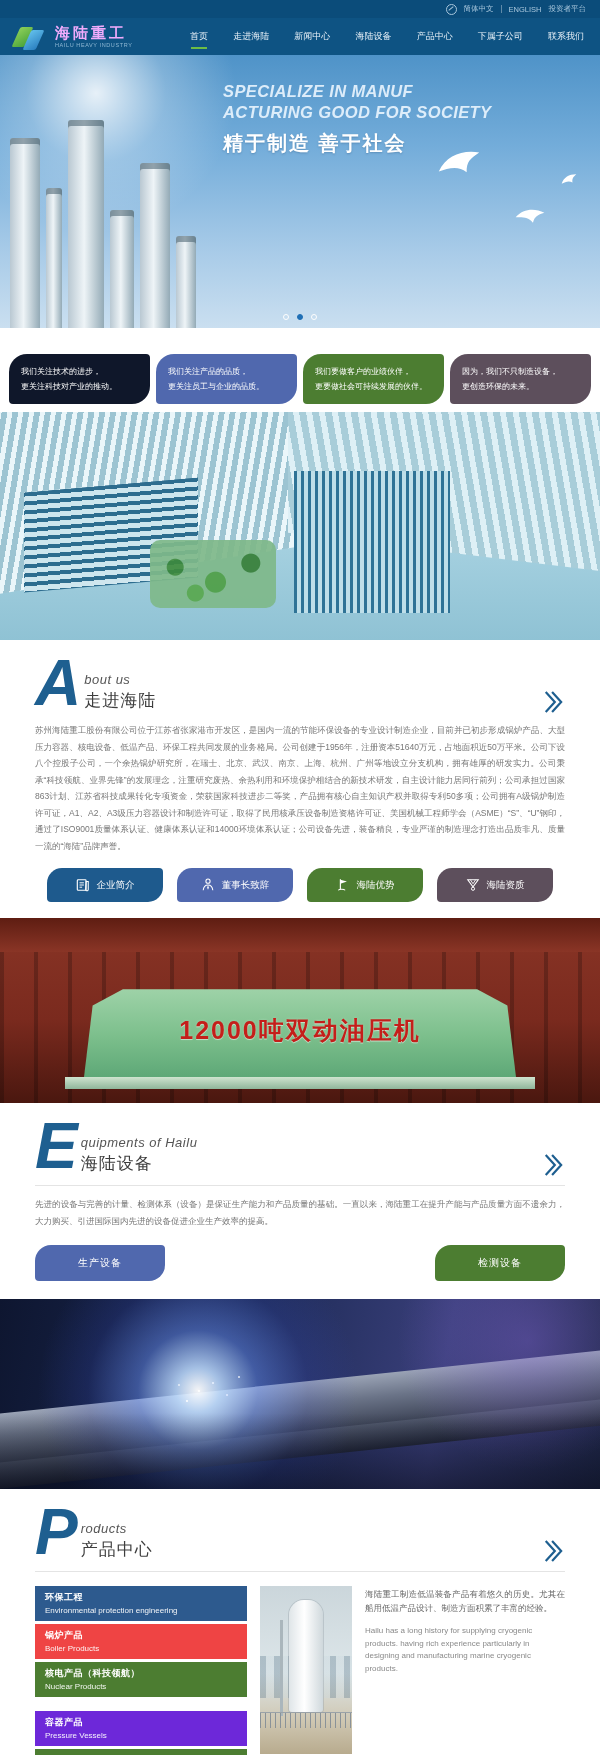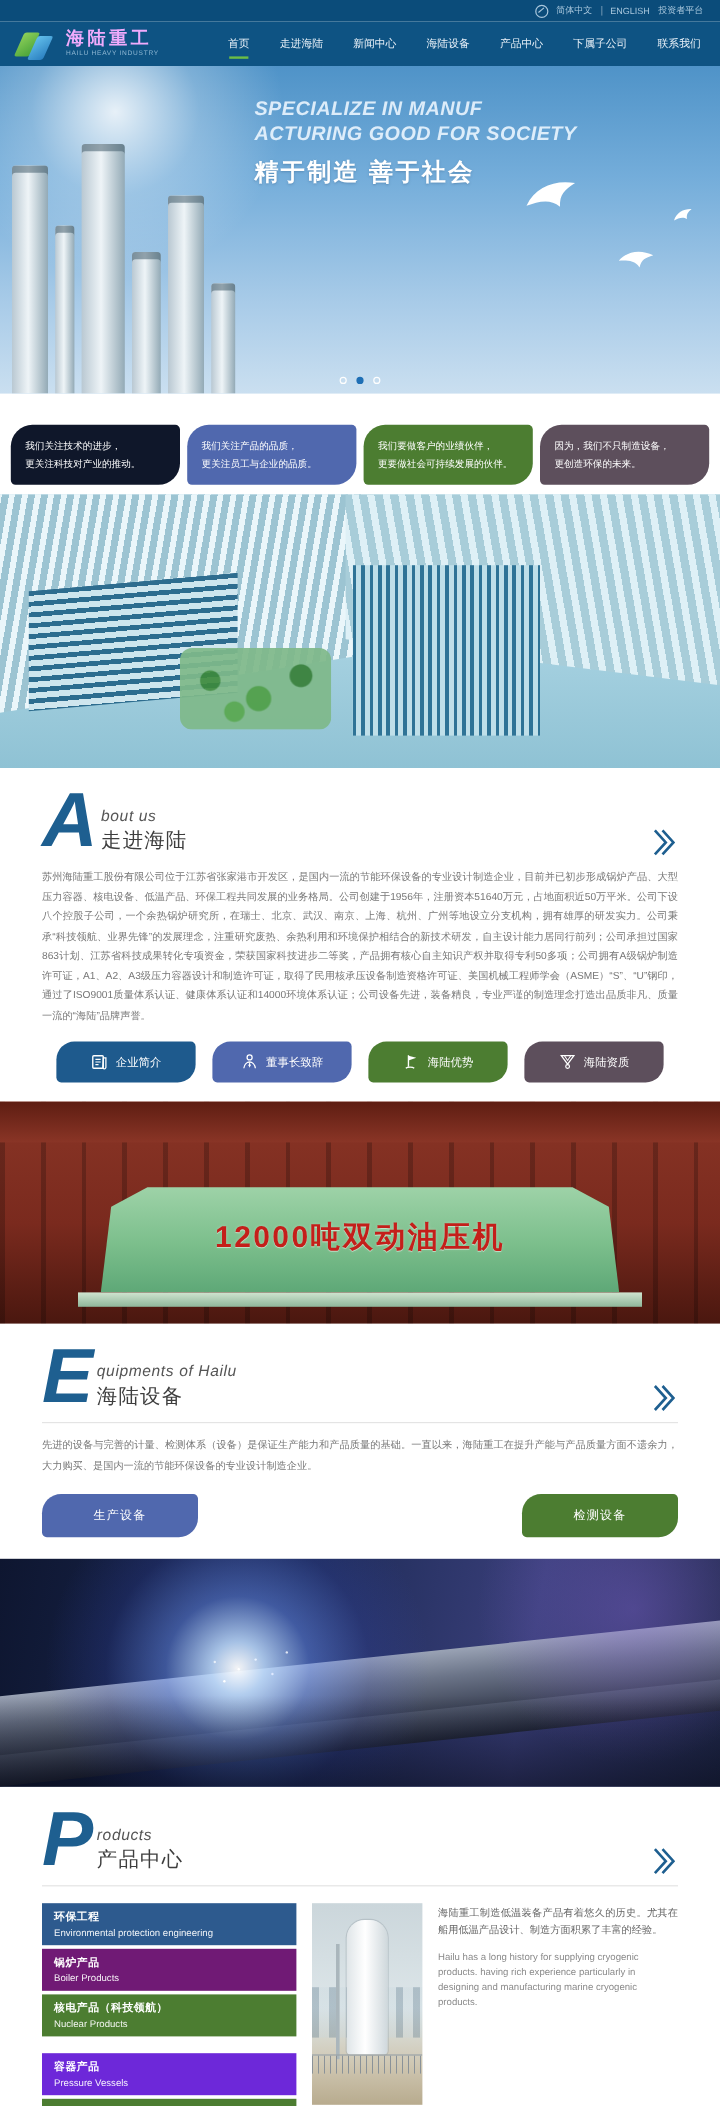--- a/index.html
+++ b/index.html
@@ -24,21 +24,21 @@
   .nav-item{position:relative;padding:6px 2px;cursor:pointer;white-space:nowrap;}
   .nav-item.active::after{content:"";position:absolute;left:15%;right:15%;bottom:0;height:2px;background:#6cbd45;}
 
   
   .hero{position:relative;height:273px;background:linear-gradient(180deg,#4f93c8 0%,#74adda 34%,#a8cbe8 72%,#cadff0 100%);overflow:hidden;}
   .hero-glow{position:absolute;inset:0;background:radial-gradient(circle at 16% 14%,rgba(255,255,255,.85) 0,rgba(255,255,255,.25) 70px,transparent 140px);}
   .towers{position:absolute;left:0;bottom:0;width:250px;height:225px;display:flex;align-items:flex-end;gap:6px;padding-left:10px;}
   .tw{background:linear-gradient(90deg,#b9c8d2 0%,#eef4f7 45%,#93aab6 100%);border-radius:3px 3px 0 0;box-shadow:inset 0 6px 0 rgba(70,95,110,.55);}
   .t1{width:30px;height:190px;}.t2{width:16px;height:140px;}.t3{width:36px;height:208px;}
   .t4{width:24px;height:118px;}.t5{width:30px;height:165px;}.t6{width:20px;height:92px;}
-  .hero-text{position:absolute;left:212px;top:26px;}
+  .hero-text{position:absolute;left:223px;top:26px;}
   .hero-en{font-size:16.5px;font-weight:bold;font-style:italic;color:rgba(238,247,255,.88);line-height:21px;letter-spacing:.4px;}
   .hero-cn{margin-top:7px;font-size:20px;font-weight:bold;color:#fff;letter-spacing:2px;text-shadow:0 1px 2px rgba(40,80,120,.35);}
   .dove{position:absolute;}
   .dots{position:absolute;bottom:8px;left:0;right:0;display:flex;justify-content:center;gap:8px;}
   .dot{width:6px;height:6px;border-radius:50%;border:1.5px solid #fefefe;background:transparent;cursor:pointer;box-sizing:border-box;}
   .dot.active{background:#1f6fb5;border-color:#1f6fb5;}
 
   
   .value-row{display:flex;gap:6px;padding:0 9px;margin-top:26px;}
   .vbox{flex:1;height:50px;border-radius:18px 4px 18px 4px;color:#fff;font-size:8px;line-height:15px;padding:10px 12px 0;box-sizing:border-box;cursor:pointer;}
@@ -89,21 +89,21 @@
   .w-purple{position:absolute;inset:0;background:radial-gradient(circle at 88% 22%,rgba(130,100,210,.4) 0,transparent 130px);}
   .w-vignette{position:absolute;inset:0;background:linear-gradient(0deg,rgba(5,8,20,.55),transparent 40%);}
   .w-sparks{position:absolute;left:33%;top:48%;width:2px;height:2px;border-radius:50%;background:#fff;box-shadow:14px -8px 0 #eaf2ff,28px 4px 0 #dfe9ff,-12px 10px 0 #fff,40px -14px 0 rgba(255,255,255,.8),-20px -6px 0 rgba(255,255,255,.7);}
 
   
   .prod-body{display:flex;margin-top:14px;gap:13px;margin-bottom:16px;}
   .prod-list{width:212px;display:flex;flex-direction:column;gap:3px;flex:0 0 auto;}
   .prod-item{padding:5px 10px 6px;color:#fff;cursor:pointer;}
   .p-cn{font-size:9px;font-weight:bold;letter-spacing:.5px;}
   .p-en{font-size:8px;margin-top:2px;color:rgba(255,255,255,.93);}
-  .pc1{background:#2d5a8e;}.pc2{background:#701a75;}.pc3{background:#4c7d31;}.pc4{background:#6d28d9;margin-top:11px;}.pc5{background:#4c7d31;}
+  .pc1{background:#2d5a8e;}.pc2{background:#ef4444;}.pc3{background:#4c7d31;}.pc4{background:#6d28d9;margin-top:11px;}.pc5{background:#4c7d31;}
   .prod-img{width:92px;height:168px;position:relative;overflow:hidden;flex:0 0 auto;background:linear-gradient(180deg,#cbd6db 0%,#dde6e9 52%,#cfc7b2 80%,#b8ab8e 100%);}
   .p-bldg{position:absolute;top:70px;left:0;right:0;height:42px;background:repeating-linear-gradient(90deg,rgba(90,120,140,.35) 0 6px,rgba(200,215,222,.3) 6px 14px);}
   .tank{position:absolute;left:50%;top:14px;transform:translateX(-50%);width:34px;height:112px;background:linear-gradient(90deg,#dfe5e8,#ffffff 45%,#cfd8dc);border-radius:15px 15px 3px 3px;box-shadow:0 0 0 1px rgba(150,160,168,.4);}
   .tank-pipe{position:absolute;left:22%;top:34px;width:3px;height:96px;background:#aab6bc;}
   .fence{position:absolute;bottom:26px;left:0;right:0;height:15px;background:repeating-linear-gradient(90deg,#8a9298 0 1px,transparent 1px 5px);border-top:1px solid #9aa2a8;}
   .prod-desc{flex:1;padding-top:2px;}
   .desc-cn{font-size:8.5px;color:#666;line-height:13.5px;text-align:justify;}
   .desc-en{margin-top:10px;font-size:8px;color:#8a8a8a;line-height:12.5px;}
 </style>
 </head>
@@ -265,21 +265,21 @@
         <div class="h-en">quipments of Hailu</div>
         <div class="h-cn">海陆设备</div>
       </div>
       <span class="chevron">
         <svg width="20" height="24" viewBox="0 0 22 26">
             <path d="M3 2 L13 13 L3 24" fill="none" stroke="#1e5f90" stroke-width="2.4"></path>
             <path d="M10 2 L20 13 L10 24" fill="none" stroke="#1e5f90" stroke-width="2.4"></path>
           </svg>
       </span>
     </div>
-    <div class="para">先进的设备与完善的计量、检测体系（设备）是保证生产能力和产品质量的基础。一直以来，海陆重工在提升产能与产品质量方面不遗余力，大力购买、是国内一流的节能环保设备的专业设计制造企业。</div>
+    <div class="para">先进的设备与完善的计量、检测体系（设备）是保证生产能力和产品质量的基础。一直以来，海陆重工在提升产能与产品质量方面不遗余力，大力购买、引进国际国内先进的设备促进企业生产效率的提高。</div>
     <div class="equip-buttons">
       <div class="eq-btn" style="background:#5068ae">
         <span>生产设备</span>
       </div>
       <div class="eq-btn" style="background:#4c7d31">
         <span>检测设备</span>
       </div>
     </div>
   </div>
 

